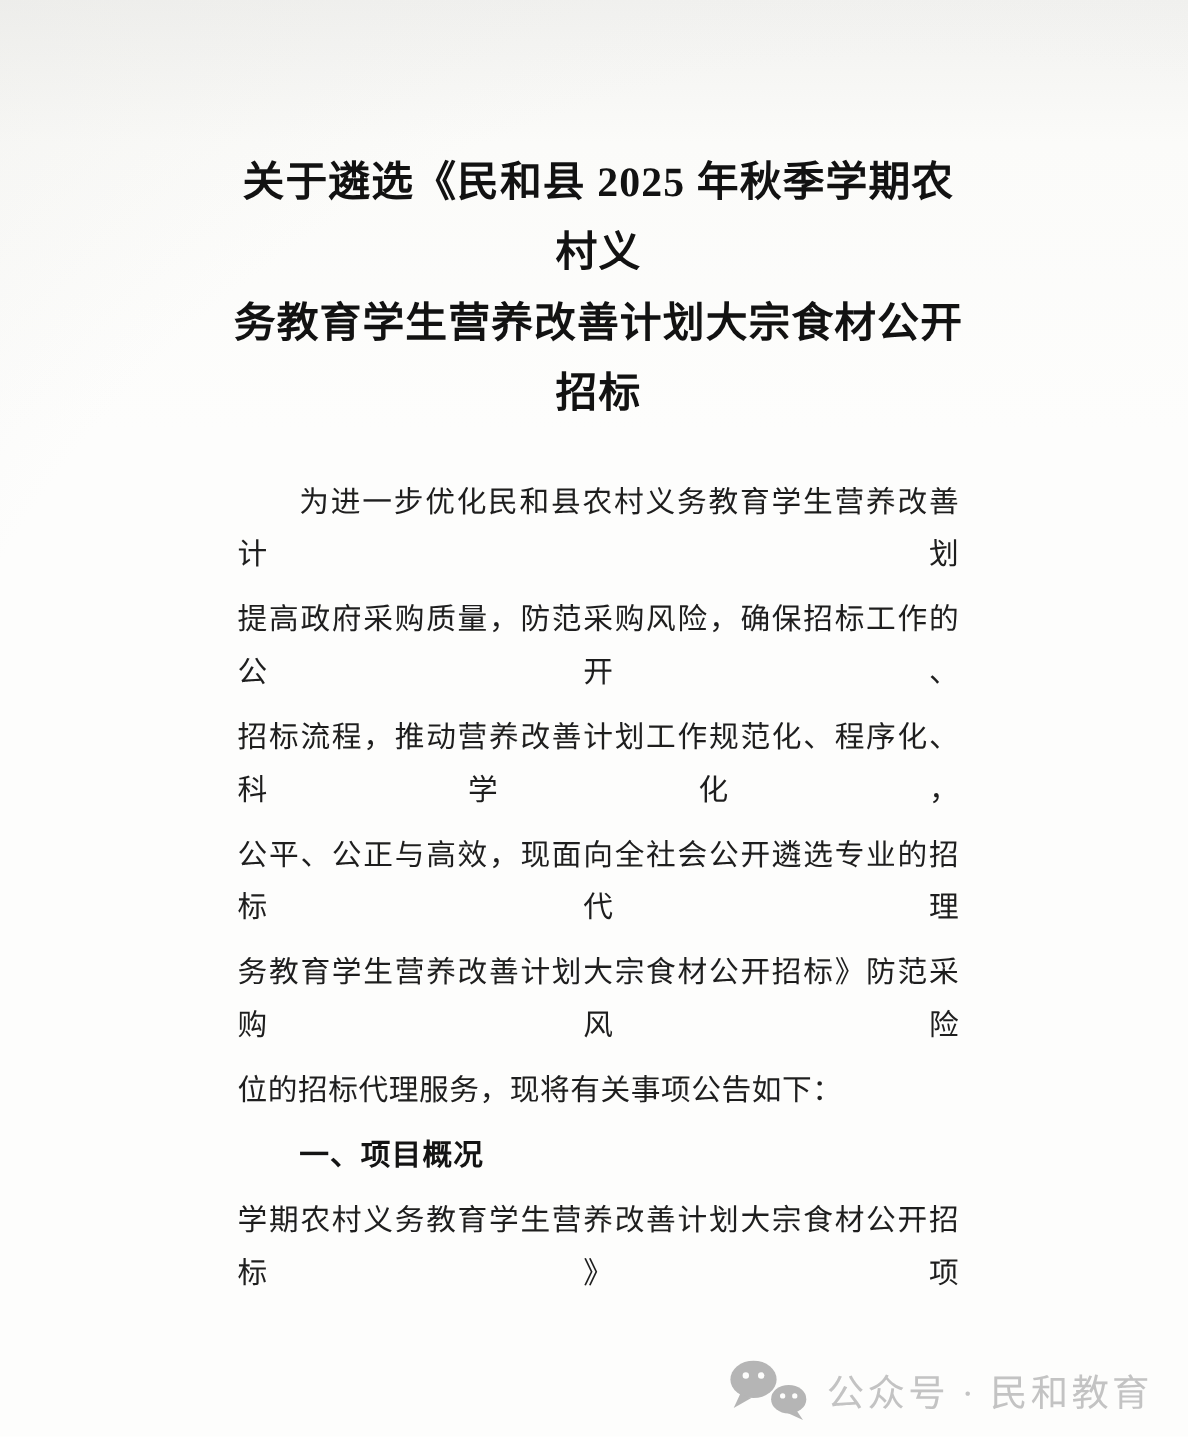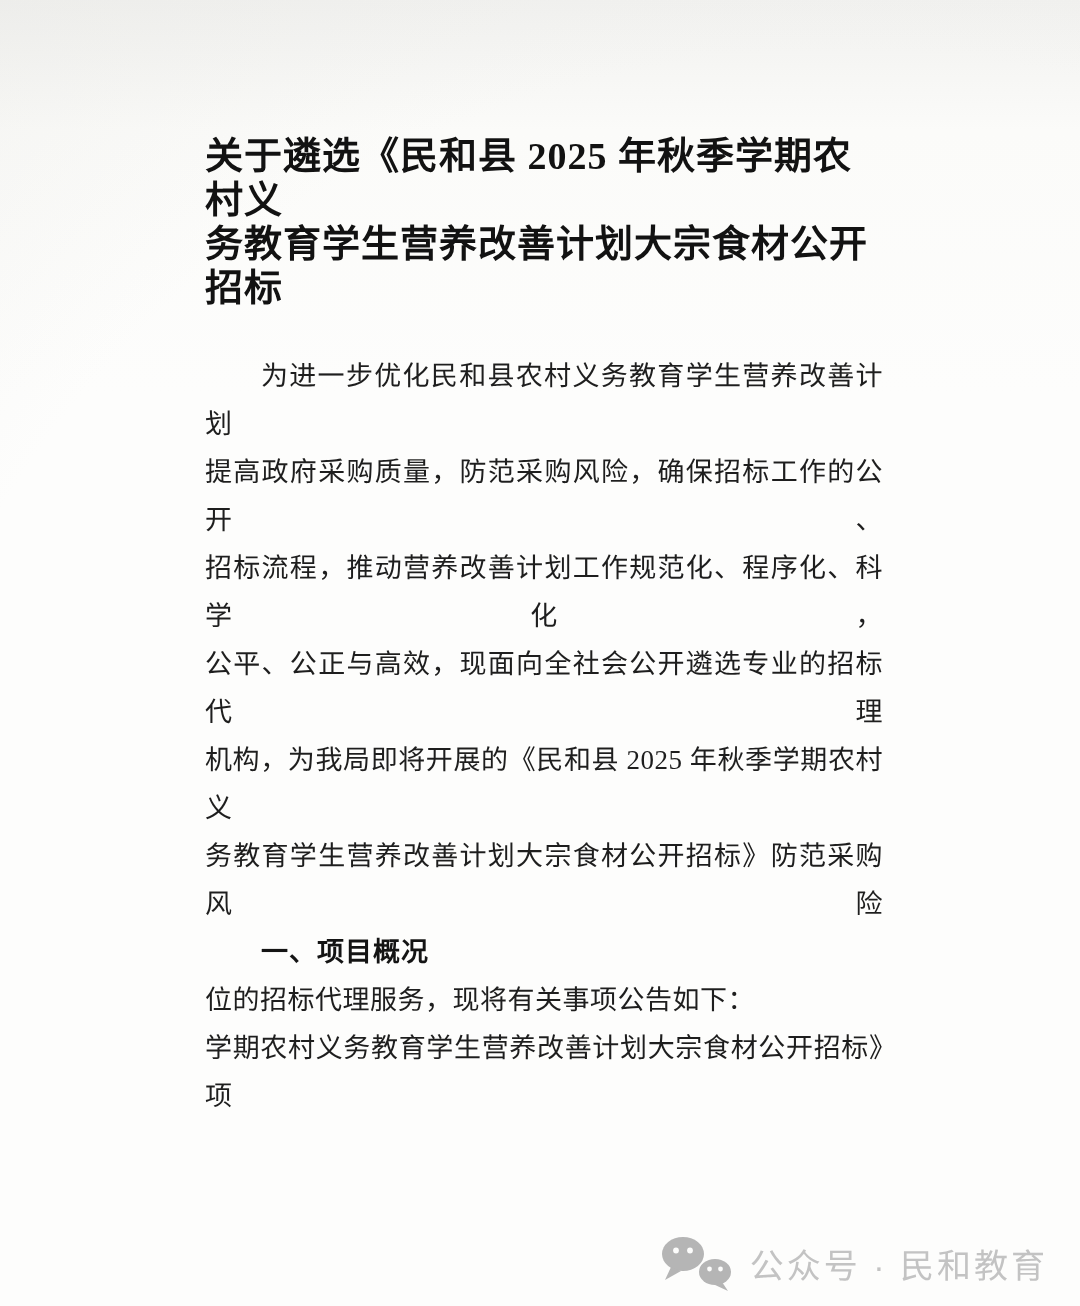--- a/index.html
+++ b/index.html
@@ -19,34 +19,34 @@
 
   .doc {
     position: absolute;
     left: 205px;
     top: 134px;
     width: 678px;
   }
 
   .title {
     margin: 0 0 42px 0;
-    text-align: left;
+    text-align: center;
     font-family: "Liberation Serif", serif;
     font-weight: 700;
     font-size: 38px;
-    line-height: 44px;
+    line-height: 64px;
     color: #121212;
     letter-spacing: 1px;
   }
   .title .tl { display: block; }
 
   .bodytext { font-size: 27px; line-height: 48px; }
 
   .line {
-    margin: 0;
+    margin: 11px;
     text-align: justify;
     letter-spacing: 0.5px;
     min-height: 48px;
   }
   .line.fill { text-align-last: justify; }
   .line.indent { text-indent: 56px; }
 
   .heading {
     font-family: "Liberation Sans", sans-serif;
     font-weight: 700;
@@ -56,21 +56,21 @@
 
   .watermark {
     position: absolute;
     right: 32px;
     bottom: 14px;
     display: flex;
     align-items: center;
     gap: 14px;
   }
   .watermark .wm-text {
-    font-family: Liberation Sans, sans-serif;
+    font-family: Liberation Serif, serif;
     font-size: 34px;
     letter-spacing: 3px;
     color: #c3c3c3;
     white-space: nowrap;
   }
   .watermark svg { display: block; }
 </style>
 </head>
 <body>
 
@@ -82,25 +82,24 @@
       <span class="tl">关于遴选《民和县 2025 年秋季学期农村义</span>
       <span class="tl">务教育学生营养改善计划大宗食材公开招标</span>
     </h1>
 
     <div class="bodytext">
 
       <p class="line indent fill">为进一步优化民和县农村义务教育学生营养改善计划</p>
       <p class="line fill">提高政府采购质量，防范采购风险，确保招标工作的公开、</p>
       <p class="line fill">招标流程，推动营养改善计划工作规范化、程序化、科学化，</p>
       <p class="line fill">公平、公正与高效，现面向全社会公开遴选专业的招标代理</p>
-      <p class="line fill">机构，为我局即将开展的《民和县 2025 年秋季学期农村义</p>
       <p class="line fill">务教育学生营养改善计划大宗食材公开招标》防范采购风险</p>
+      <p class="line">位的招标代理服务，现将有关事项公告如下：</p>
+
       <p class="line indent heading">一、项目概况</p>
-
-      <p class="line">位的招标代理服务，现将有关事项公告如下：</p>
 
       <p class="line fill">学期农村义务教育学生营养改善计划大宗食材公开招标》项</p>
 
     </div>
   </div>
 
   <div class="watermark">
     <span>
       <svg width="78" height="58" viewBox="0 0 78 58" xmlns="http://www.w3.org/2000/svg" aria-hidden="true">
         <g fill="#b5b5b5">

